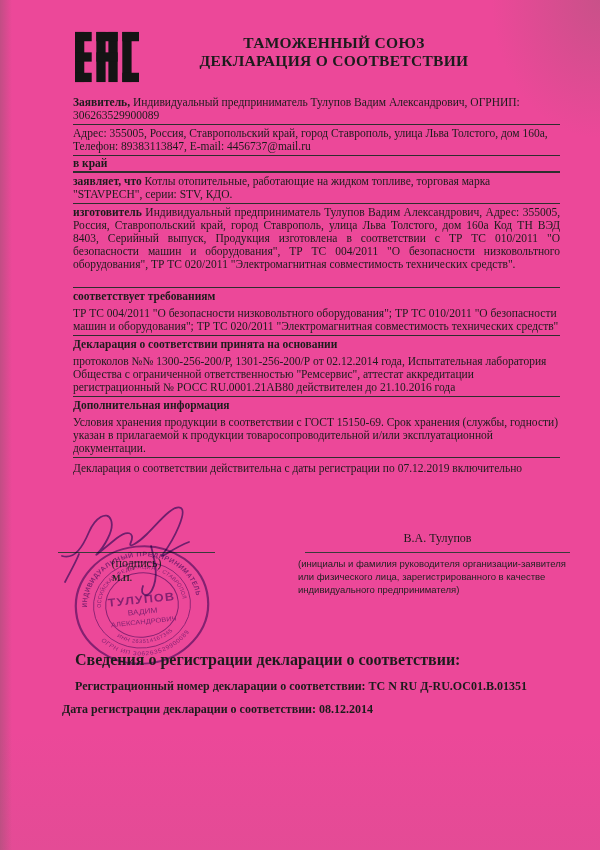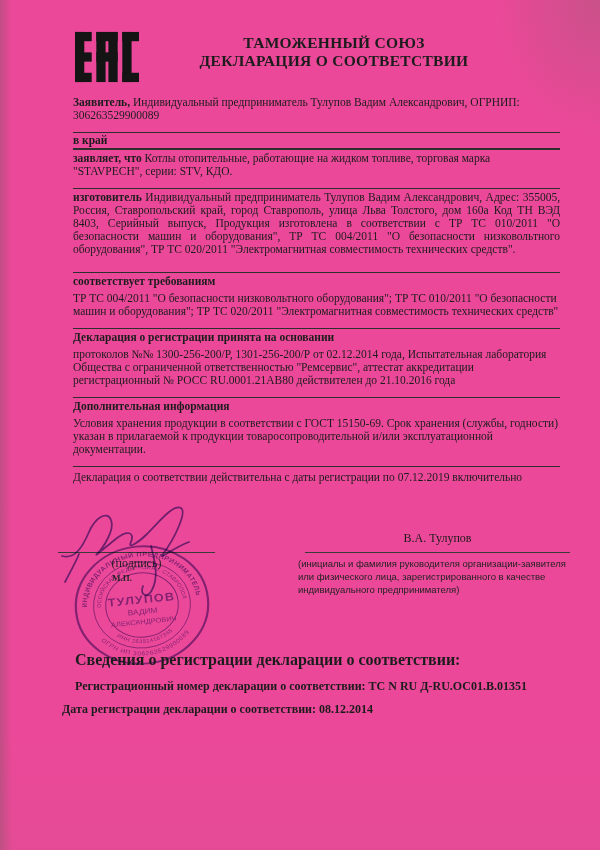--- a/index.html
+++ b/index.html
@@ -16,21 +16,21 @@
   .bottom-tint{position:absolute;left:0;right:0;bottom:0;height:120px;
     background:linear-gradient(180deg,rgba(120,114,104,0),rgba(120,114,104,.07));}
 
   
   .eac-logo{position:absolute;left:75px;top:30px;width:64px;height:54px;}
   .title{position:absolute;left:134px;top:34px;width:400px;text-align:center;
     font-weight:bold;font-size:15.5px;line-height:18px;letter-spacing:.3px;}
 
   
   .flow{position:absolute;left:73px;top:92px;width:487px;font-size:11.5px;line-height:13px;}
-  .row{border-bottom:1px solid #2e2e2e;padding:2px 0 10px 0;}
+  .row{border-bottom:1px solid #2e2e2e;padding:2px 0 2px 0;}
   .row.first{padding-top:4px;}
   .row.thick{border-bottom-width:2px;padding:1px 0;}
   .row .b{font-weight:bold;}
   .row .para{margin-top:4px;}
   .row.gapend{padding-bottom:16px;}
   .just{text-align:justify;}
   .noline{border-bottom:none;padding-top:4px;}
 
   
   .sigline{position:absolute;height:0;border-top:1px solid #3a3a3a;}
@@ -81,37 +81,40 @@
   <div class="title">
     <div>ТАМОЖЕННЫЙ СОЮЗ</div>
     <div>ДЕКЛАРАЦИЯ О СООТВЕТСТВИИ</div>
   </div>
 
   <div class="flow">
     <div class="row first">
       <span class="b">Заявитель,</span>
       <span>Индивидуальный предприниматель Тулупов Вадим Александрович, ОГРНИП: 306263529900089</span>
     </div>
+    <div class="row">
+      <span>Адрес: 355005, Россия, Ставропольский край, город Ставрополь, улица Льва Толстого, дом 160а, Телефон: 89383113847, E-mail: 4456737@mail.ru</span>
+    </div>
     <div class="row thick">
       <span class="b">в край</span>
     </div>
     <div class="row">
       <span class="b">заявляет, что</span>
       <span>Котлы отопительные, работающие на жидком топливе, торговая марка "STAVPECH", серии: STV, КДО.</span>
     </div>
     <div class="row gapend just">
       <span class="b">изготовитель</span>
       <span>Индивидуальный предприниматель Тулупов Вадим Александрович, Адрес: 355005, Россия, Ставропольский край, город Ставрополь, улица Льва Толстого, дом 160а Код ТН ВЭД 8403, Серийный выпуск, Продукция изготовлена в соответствии с ТР ТС 010/2011 "О безопасности машин и оборудования", ТР ТС 004/2011 "О безопасности низковольтного оборудования", ТР ТС 020/2011 "Электромагнитная совместимость технических средств".</span>
     </div>
     <div class="row">
       <div class="b">соответствует требованиям</div>
       <div class="para">ТР ТС 004/2011 "О безопасности низковольтного оборудования"; ТР ТС 010/2011 "О безопасности машин и оборудования"; ТР ТС 020/2011 "Электромагнитная совместимость технических средств"</div>
     </div>
     <div class="row">
-      <div class="b">Декларация о регистрации принята на основании</div>
+      <div class="b">Декларация о соответствии принята на основании</div>
       <div class="para">протоколов №№ 1300-256-200/Р, 1301-256-200/Р от 02.12.2014 года, Испытательная лаборатория Общества с ограниченной ответственностью "Ремсервис", аттестат аккредитации регистрационный № РОСС RU.0001.21АВ80 действителен до 21.10.2016 года</div>
     </div>
     <div class="row">
       <div class="b">Дополнительная информация</div>
       <div class="para">Условия хранения продукции в соответствии с ГОСТ 15150-69. Срок хранения (службы, годности) указан в прилагаемой к продукции товаросопроводительной и/или эксплуатационной документации.</div>
     </div>
     <div class="row noline b just">
       <span>Декларация о соответствии действительна с даты регистрации по 07.12.2019 включительно</span>
     </div>
   </div>

